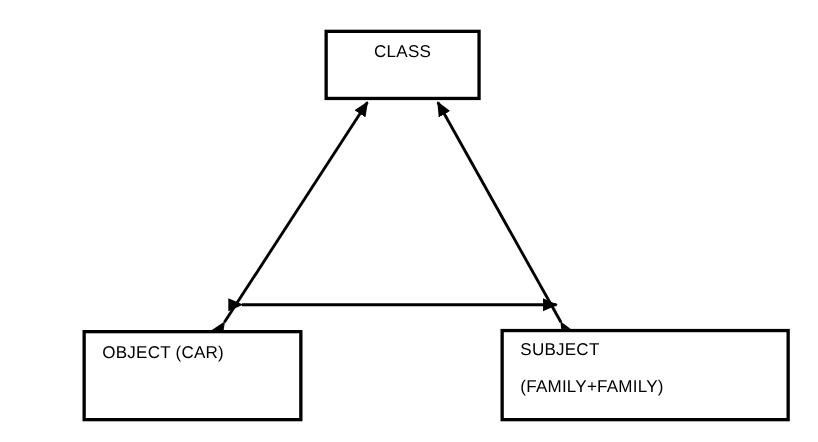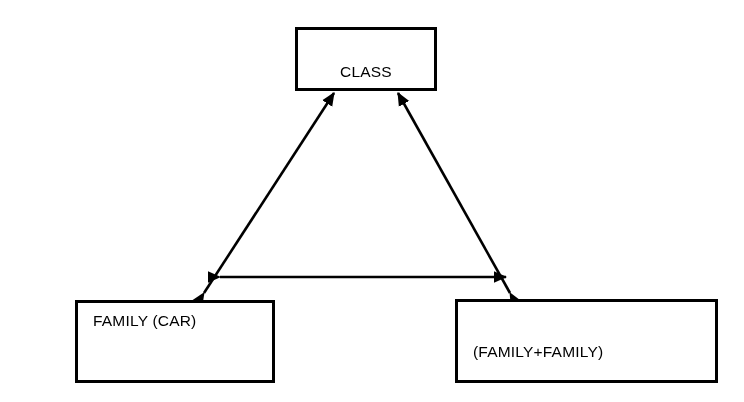--- a/index.html
+++ b/index.html
@@ -38,21 +38,20 @@
     left: 295px;
     top: 27px;
     width: 142px;
     height: 64px;
   }
   #class-label {
     left: 295px;
     top: 39px;
     width: 142px;
     text-align: center;
-    margin-top: 24px;
   }
   #object-box {
     left: 75px;
     top: 300px;
     width: 200px;
     height: 83px;
   }
   #object-label {
     left: 93px;
     top: 312px;
@@ -99,18 +98,19 @@
 
     <line x1="510" y1="293" x2="398" y2="93" stroke="#000000" stroke-width="2.6" marker-start="url(#arrow-start)" marker-end="url(#arrow-end)"></line>
 
     <line x1="220" y1="277" x2="506" y2="277" stroke="#000000" stroke-width="2.6" marker-start="url(#arrow-start)" marker-end="url(#arrow-end)"></line>
   </svg>
 
   <div id="class-box" class="node-box"></div>
   <div id="class-label" class="node-label">CLASS</div>
 
   <div id="object-box" class="node-box"></div>
-  <div id="object-label" class="node-label">FAMILY (CAR)</div>
+  <div id="object-label" class="node-label">OBJECT (CAR)</div>
 
   <div id="subject-box" class="node-box"></div>
+  <div id="subject-label-line1" class="node-label">SUBJECT</div>
   <div id="subject-label-line2" class="node-label">(FAMILY+FAMILY)</div>
 
 </div>
 
 </body></html>

